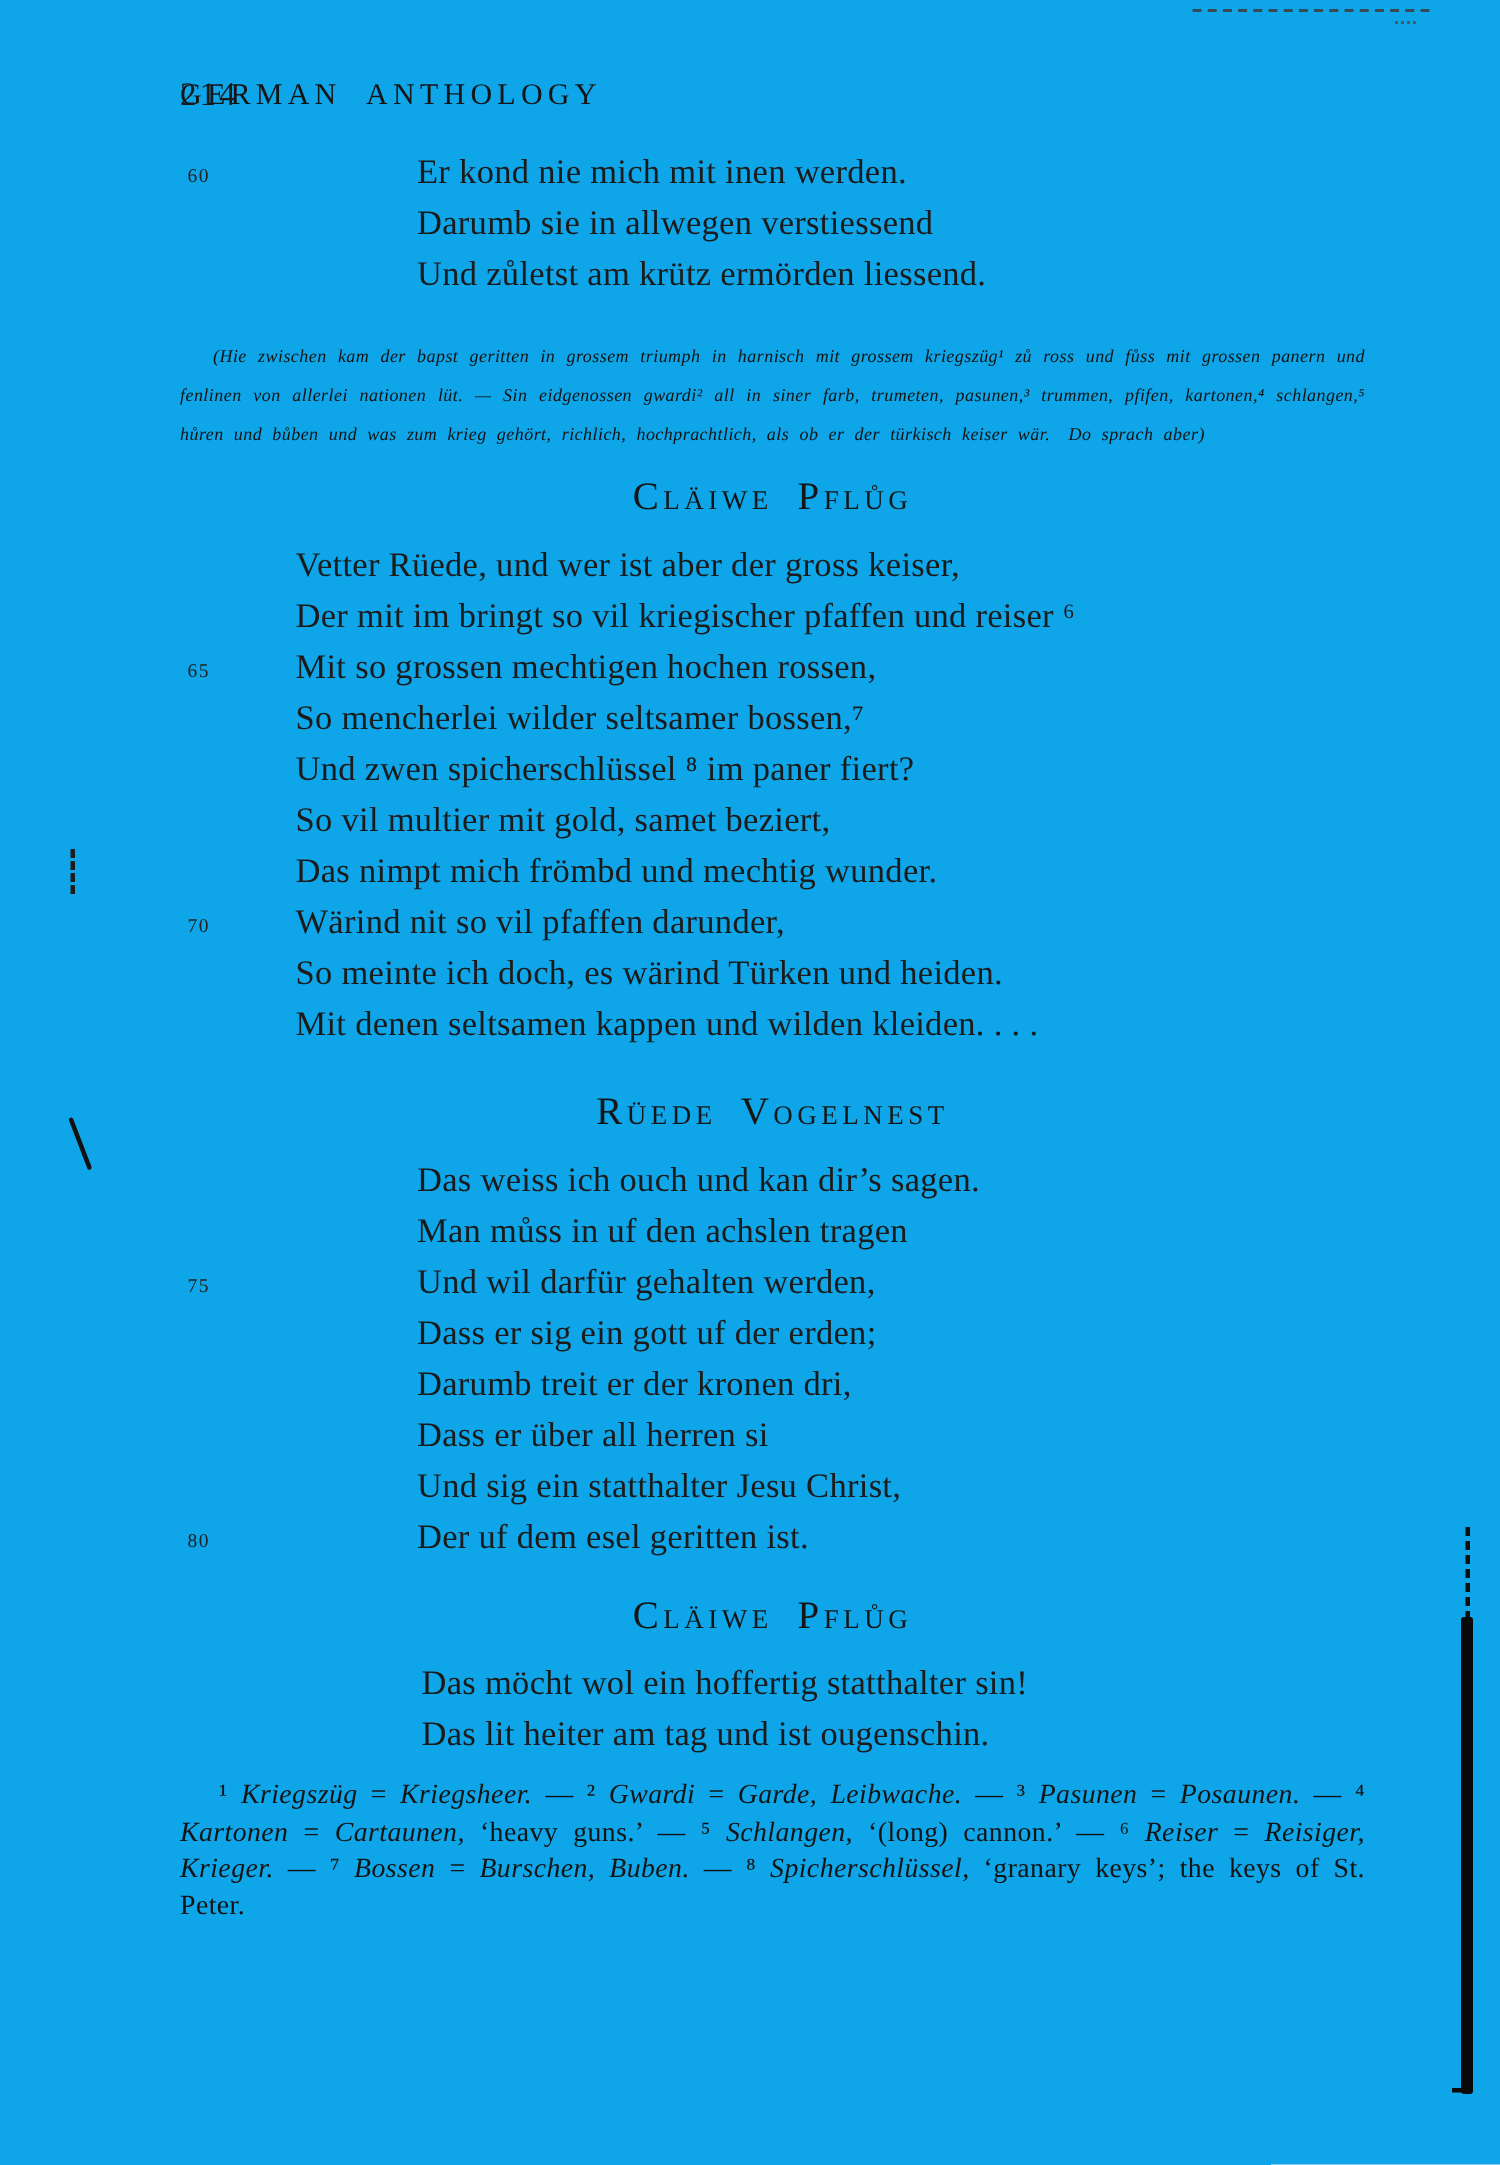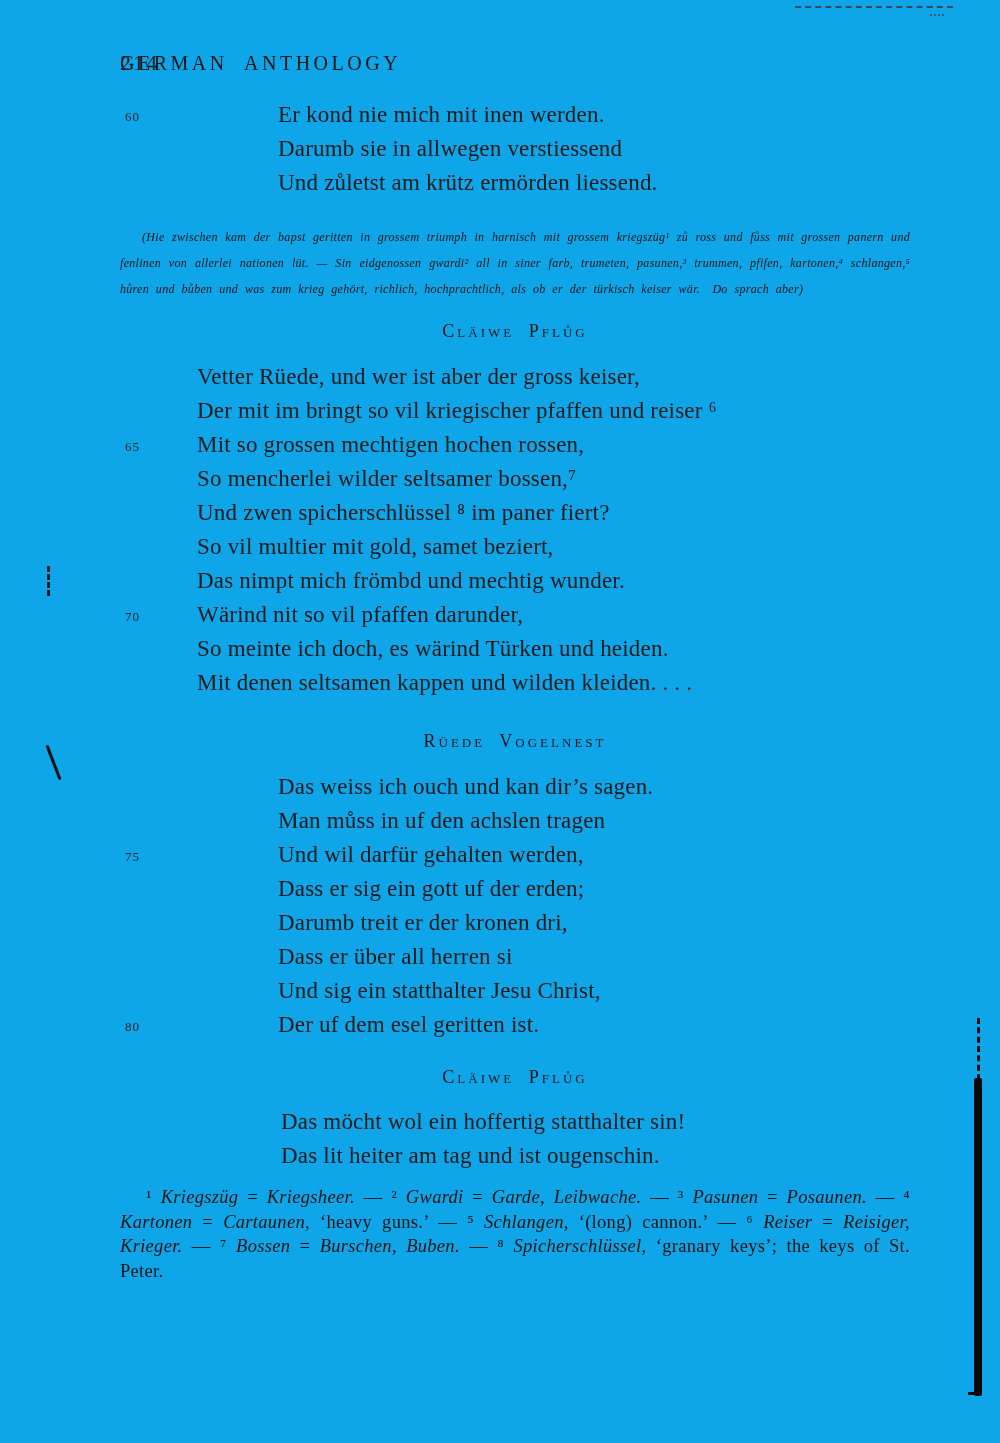--- a/index.html
+++ b/index.html
@@ -34,21 +34,21 @@
     font-size:12px;line-height:26px;
     text-align:justify;text-indent:22px;
     word-spacing:3.5px;letter-spacing:0.3px;
     color:#141414;
   }
 
   
   .speaker{
     text-align:center;
     font-variant:small-caps;
-    font-size:18px;line-height:30px;
+    font-size:26px;line-height:30px;
     letter-spacing:3px;word-spacing:7px;
     margin:20px 0 14px 0;
     color:#161616;
   }
   .speech-1 .speaker{margin-top:14px;}
   .speech-2 .speaker{margin-top:26px;}
   .speech-3 .speaker{margin-top:20px;margin-bottom:13px;}
 
   
   .footnotes{

